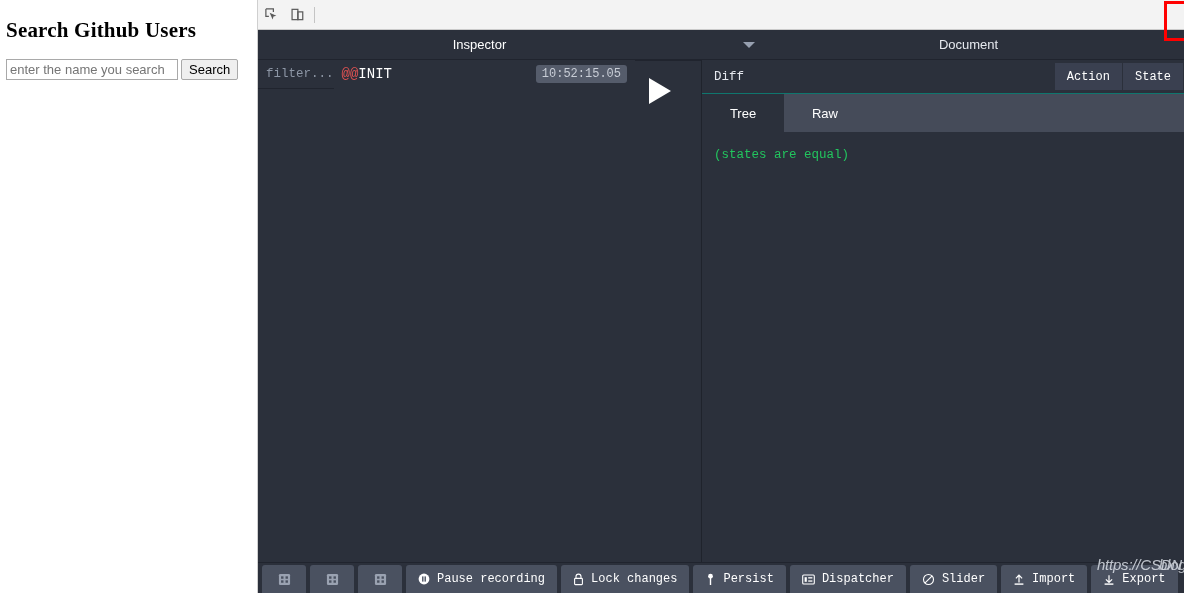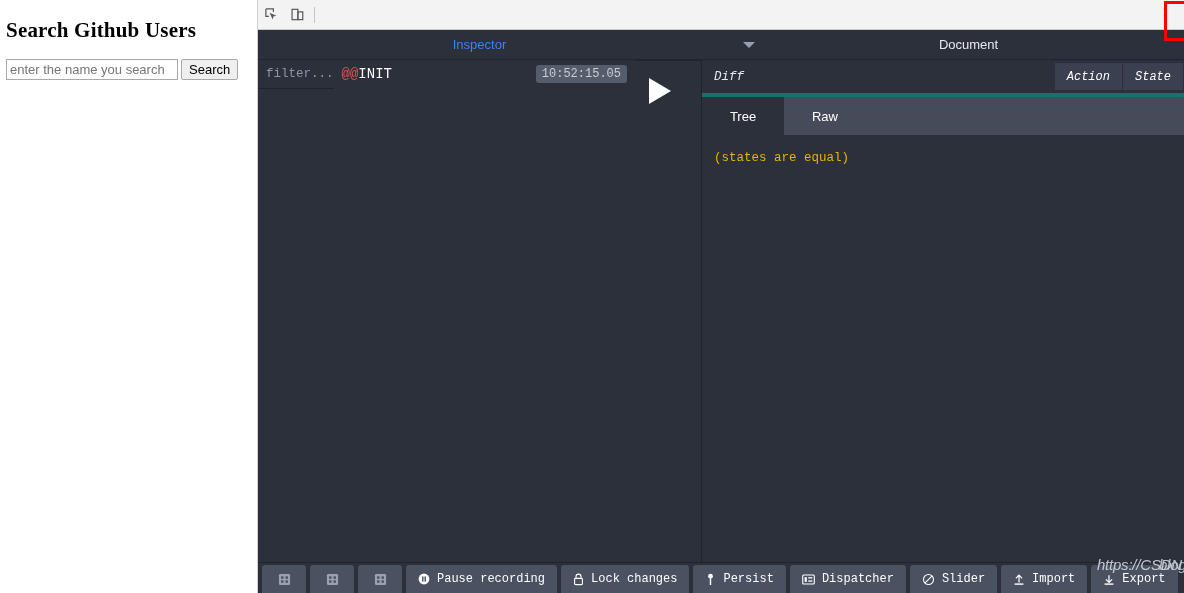--- a/index.html
+++ b/index.html
@@ -152,21 +152,21 @@
     align-items: center;
     position: relative;
     border-bottom: 1px solid #20242e;
   }
   .hdr-left {
     width: 443px;
     display: flex;
     align-items: center;
     justify-content: center;
     font-size: 13px;
-    color: #3b82f6;
+    color: #ffffff;
   }
   .hdr-caret {
     width: 96px;
     display: flex;
     align-items: center;
     justify-content: center;
   }
   .caret-down {
     width: 0; height: 0;
     border-left: 6px solid transparent;
@@ -273,22 +273,21 @@
     background: #2b303b;
     min-width: 0;
   }
   .diff-bar {
     height: 33px;
     min-height: 33px;
     display: flex;
     align-items: center;
     justify-content: space-between;
     padding-left: 12px;
-    border-bottom: 4px solid #0f766e;
-    font-style: italic;
+    border-bottom: 1px solid #0f766e;
   }
   .diff-label {
     font-family: "Liberation Mono", monospace;
     font-size: 12.5px;
     color: #e6e9ef;
   }
   .seg-group {
     display: flex;
     align-items: stretch;
     height: 27px;
@@ -320,21 +319,21 @@
     font-size: 13px;
     color: #ffffff;
     cursor: pointer;
   }
   .subtab.active { background: #2b303b; }
   .diff-content {
     flex: 1;
     padding: 16px 0 0 12px;
     font-family: "Liberation Mono", monospace;
     font-size: 12.5px;
-    color: #eab308;
+    color: #22c55e;
   }
 
   
   .dt-footer {
     height: 28px;
     min-height: 28px;
     background: #2b303b;
     display: flex;
     align-items: stretch;
     padding: 2px 3px 0 4px;

